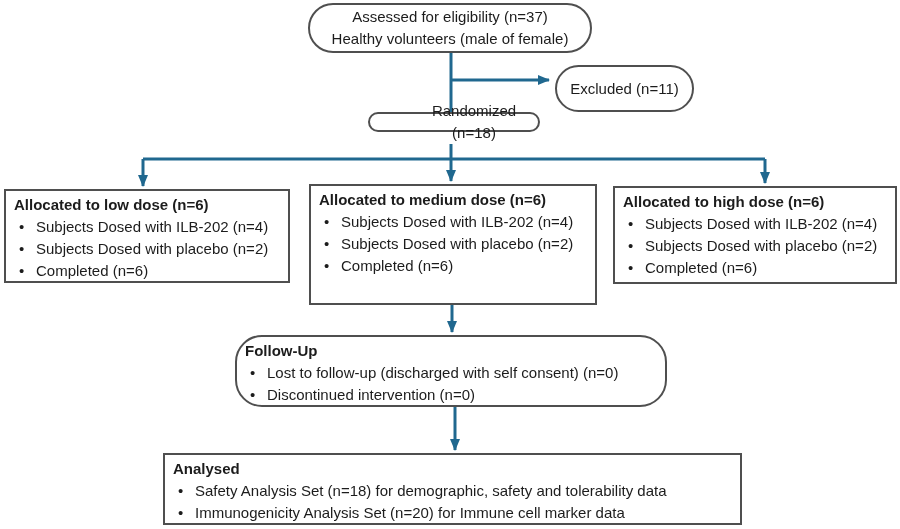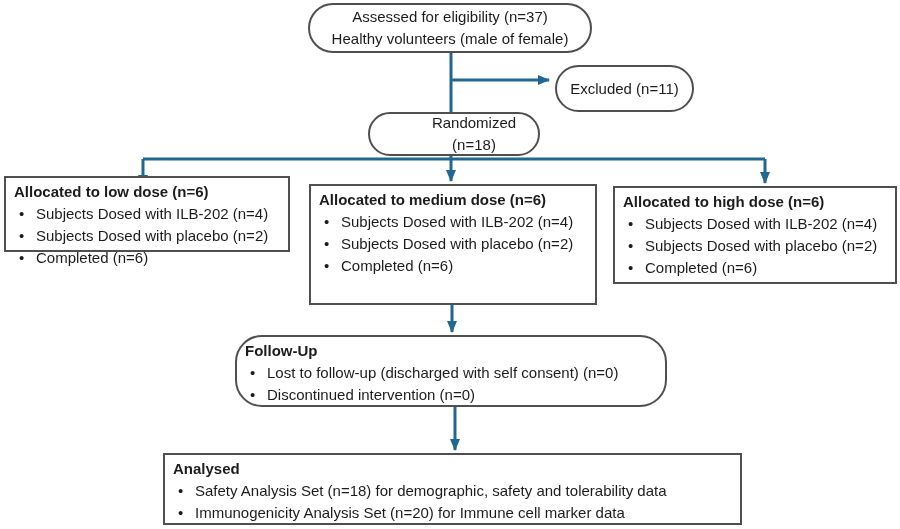--- a/index.html
+++ b/index.html
@@ -56,22 +56,22 @@
   }
   .bullets li::before {
     content: "\2022";
     position: absolute;
     left: 5px;
     top: 0;
   }
   
   .box-eligibility { left: 308px; top: 3px;   width: 284px; height: 50px; }
   .box-excluded    { left: 555px; top: 65px;  width: 139px; height: 47px; }
-  .box-randomized  { left: 368px; top: 112px; width: 172px; height: 44px; padding-left: 40px; }
-  .box-low         { left: 4px;   top: 176px; width: 286px; height: 76px; }
+  .box-randomized  { left: 368px; top: 112px; width: 172px; height: 20px; padding-left: 40px; }
+  .box-low         { left: 4px;   top: 189px; width: 286px; height: 94px; }
   .box-medium      { left: 309px; top: 184px; width: 288px; height: 121px; }
   .box-high        { left: 613px; top: 186px; width: 284px; height: 98px; }
   .box-followup    { left: 235px; top: 335px; width: 432px; height: 72px; border-radius: 27px; }
   .box-analysed    { left: 163px; top: 453px; width: 579px; height: 72px; }
 </style>
 </head>
 <body>
 
 <div class="canvas">
 

